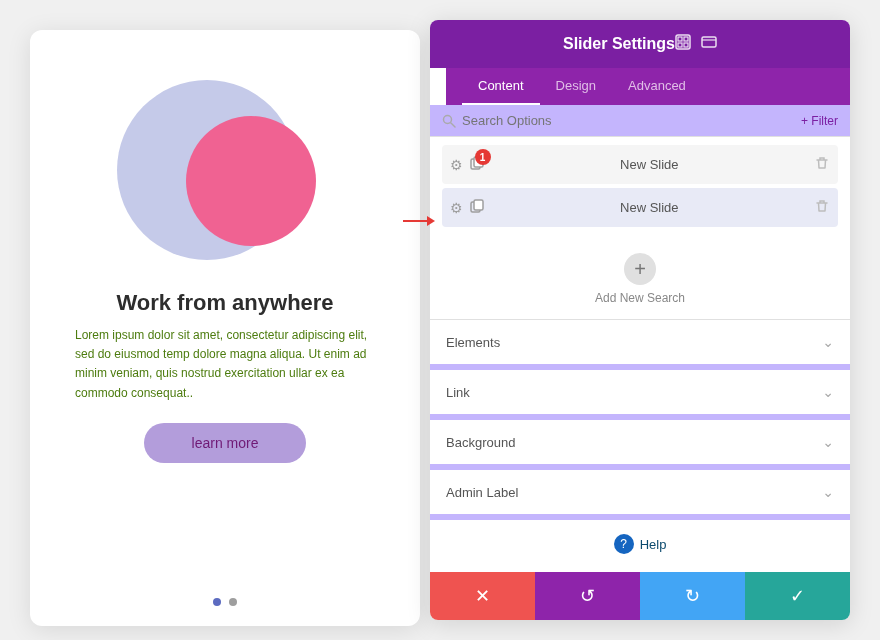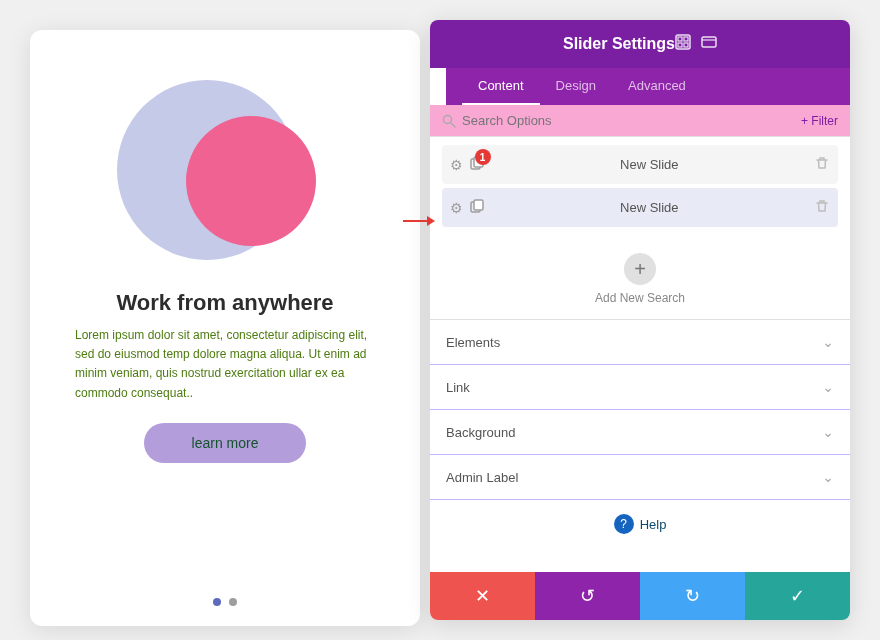--- a/index.html
+++ b/index.html
@@ -73,21 +73,21 @@
     .preview-text {
       font-size: 12px;
       color: #4d7c0f;
       line-height: 1.6;
       margin-bottom: 20px;
       max-width: 300px;
     }
 
     .preview-btn {
       background: #b39ddb;
-      color: #14532d;
+      color: #701a75;
       border: none;
       border-radius: 24px;
       padding: 12px 48px;
       font-size: 14px;
       cursor: pointer;
       margin-bottom: 20px;
     }
 
     .pagination-dots {
       display: flex;
@@ -190,21 +190,21 @@
 
     .tab.active {
       color: #fff;
       border-bottom: 2px solid #fff;
     }
 
     .search-bar {
       display: flex;
       align-items: center;
       padding: 8px 12px;
-      background: #f9a8d4;
+      background: #c4b5fd;
       border-bottom: 1px solid #e0e0e0;
       gap: 6px;
     }
 
     .search-input {
       flex: 1;
       border: none;
       background: transparent;
       font-size: 13px;
       color: #555;
@@ -314,21 +314,21 @@
 
     .accordion-section {
       border-top: 1px solid #e0e0e0;
     }
 
     .accordion-item {
       display: flex;
       align-items: center;
       justify-content: space-between;
       padding: 14px 16px;
-      border-bottom: 1px solid #c4b5fd;
+      border-bottom: 6px solid #c4b5fd;
       cursor: pointer;
     }
 
     .accordion-label {
       font-size: 13px;
       color: #555;
     }
 
     .chevron {
       color: #aaa;

